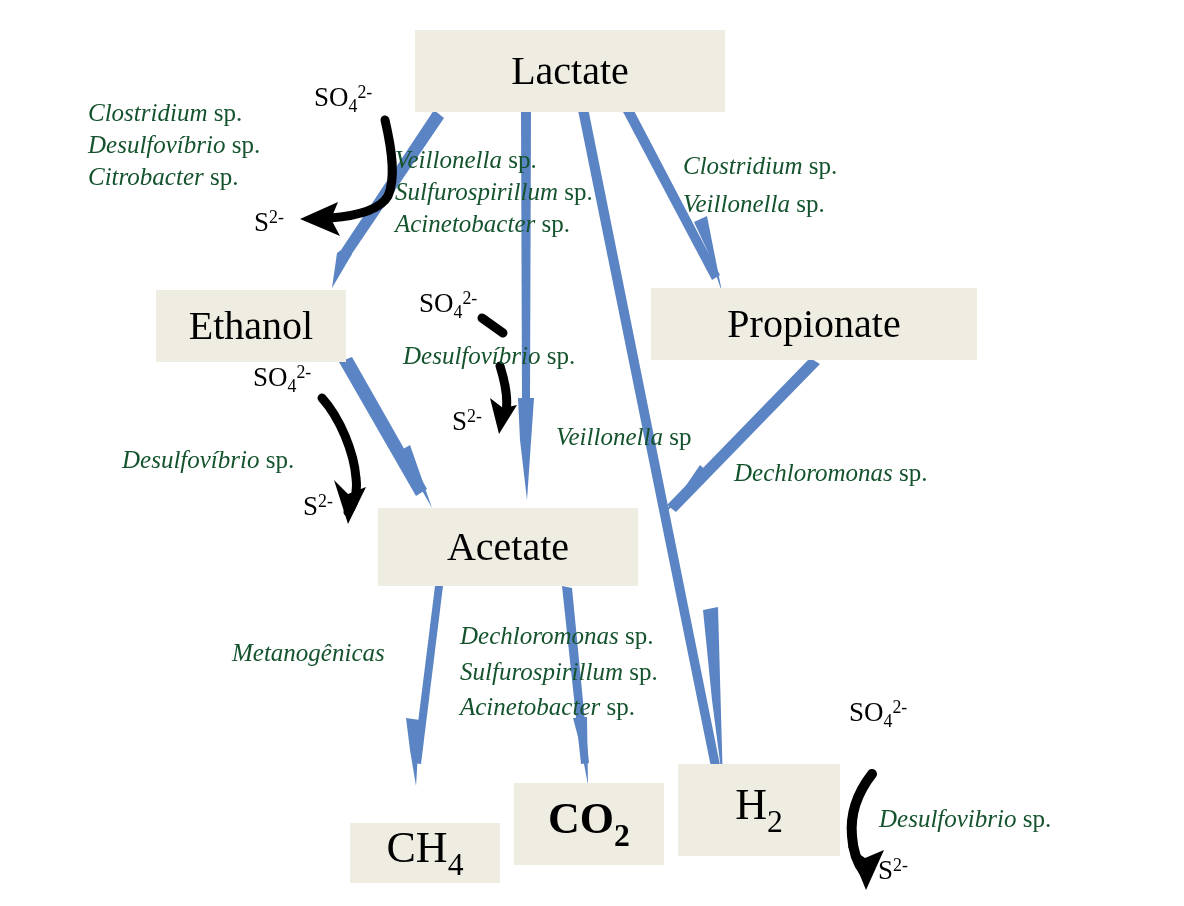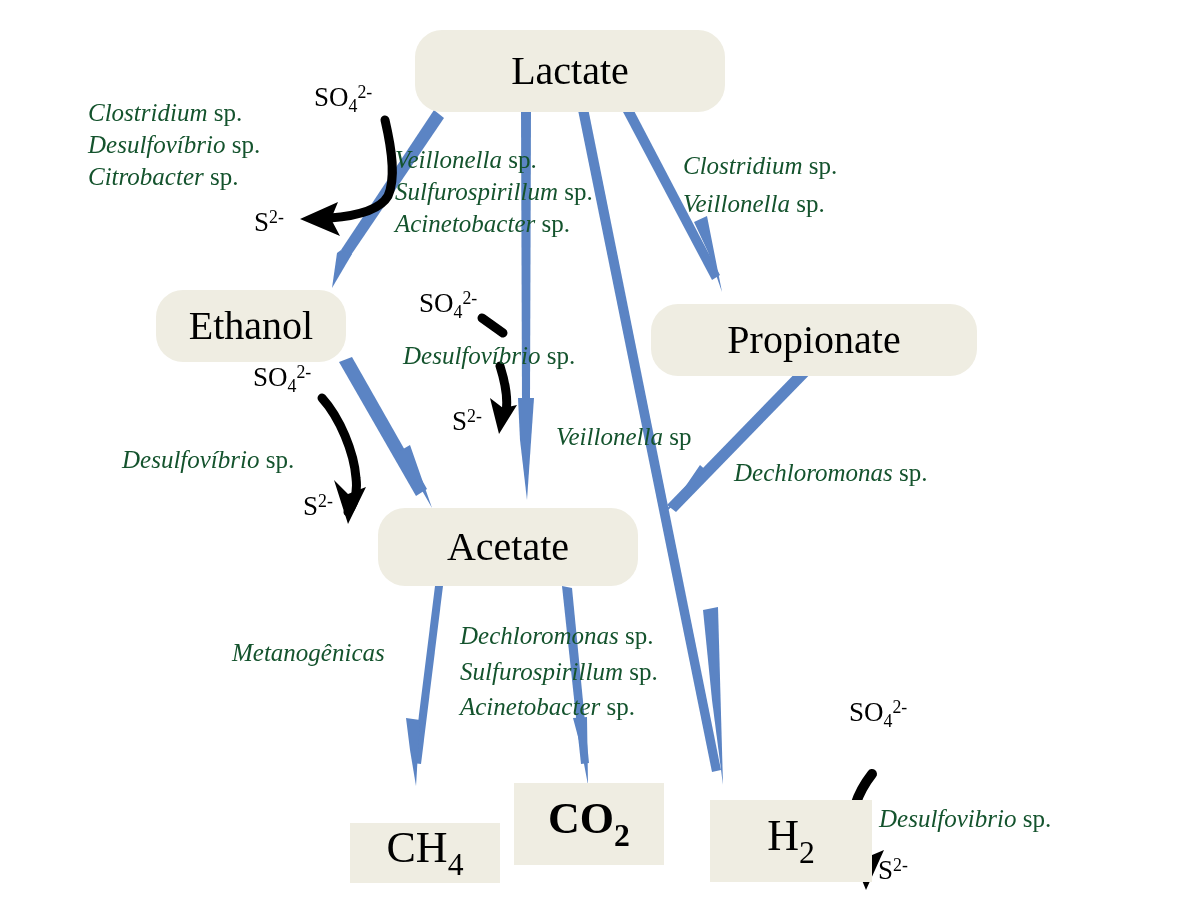--- a/index.html
+++ b/index.html
@@ -30,21 +30,20 @@
     align-items: center;
     justify-content: center;
     color: #000000;
     font-family: "Liberation Serif", "DejaVu Serif", serif;
     font-weight: normal;
     line-height: 1;
     white-space: nowrap;
   }
   .node-label {
     font-size: 40px;
-    border-radius: 27px;
   }
   .node-small {
     font-size: 44px;
   }
   .node-small sub {
     font-size: 0.72em;
     vertical-align: -0.42em;
   }
   .lbl {
     position: absolute;
@@ -146,37 +145,37 @@
   </svg>
 
   <div class="node node-label" style="left:415px; top:30px; width:310px; height:82px;">
     <span>Lactate</span>
   </div>
 
   <div class="node node-label" style="left:156px; top:290px; width:190px; height:72px;">
     <span>Ethanol</span>
   </div>
 
-  <div class="node node-label" style="left:651px; top:304px; width:326px; height:72px;">
+  <div class="node node-label" style="left:651px; top:288px; width:326px; height:72px;">
     <span>Propionate</span>
   </div>
 
   <div class="node node-label" style="left:378px; top:508px; width:260px; height:78px;">
     <span>Acetate</span>
   </div>
 
   <div class="node node-small" style="left:350px; top:823px; width:150px; height:60px;">
     <span><span>CH</span><sub>4</sub></span>
   </div>
 
   <div class="node node-small" style="left:514px; top:783px; width:150px; height:82px;font-weight:bold;">
     <span><span>CO</span><sub>2</sub></span>
   </div>
 
-  <div class="node node-small" style="left:678px; top:800px; width:162px; height:82px;margin-left:32px;">
+  <div class="node node-small" style="left:678px; top:764px; width:162px; height:92px;">
     <span><span>H</span><sub>2</sub></span>
   </div>
 
   <div class="ion" style="left:314px; top:82px;">
     <span>SO</span><sub>4</sub><sup>2-</sup>
   </div>
   <div class="ion s-ion" style="left:254px; top:207px;">
     <span>S</span><sup>2-</sup>
   </div>
 

